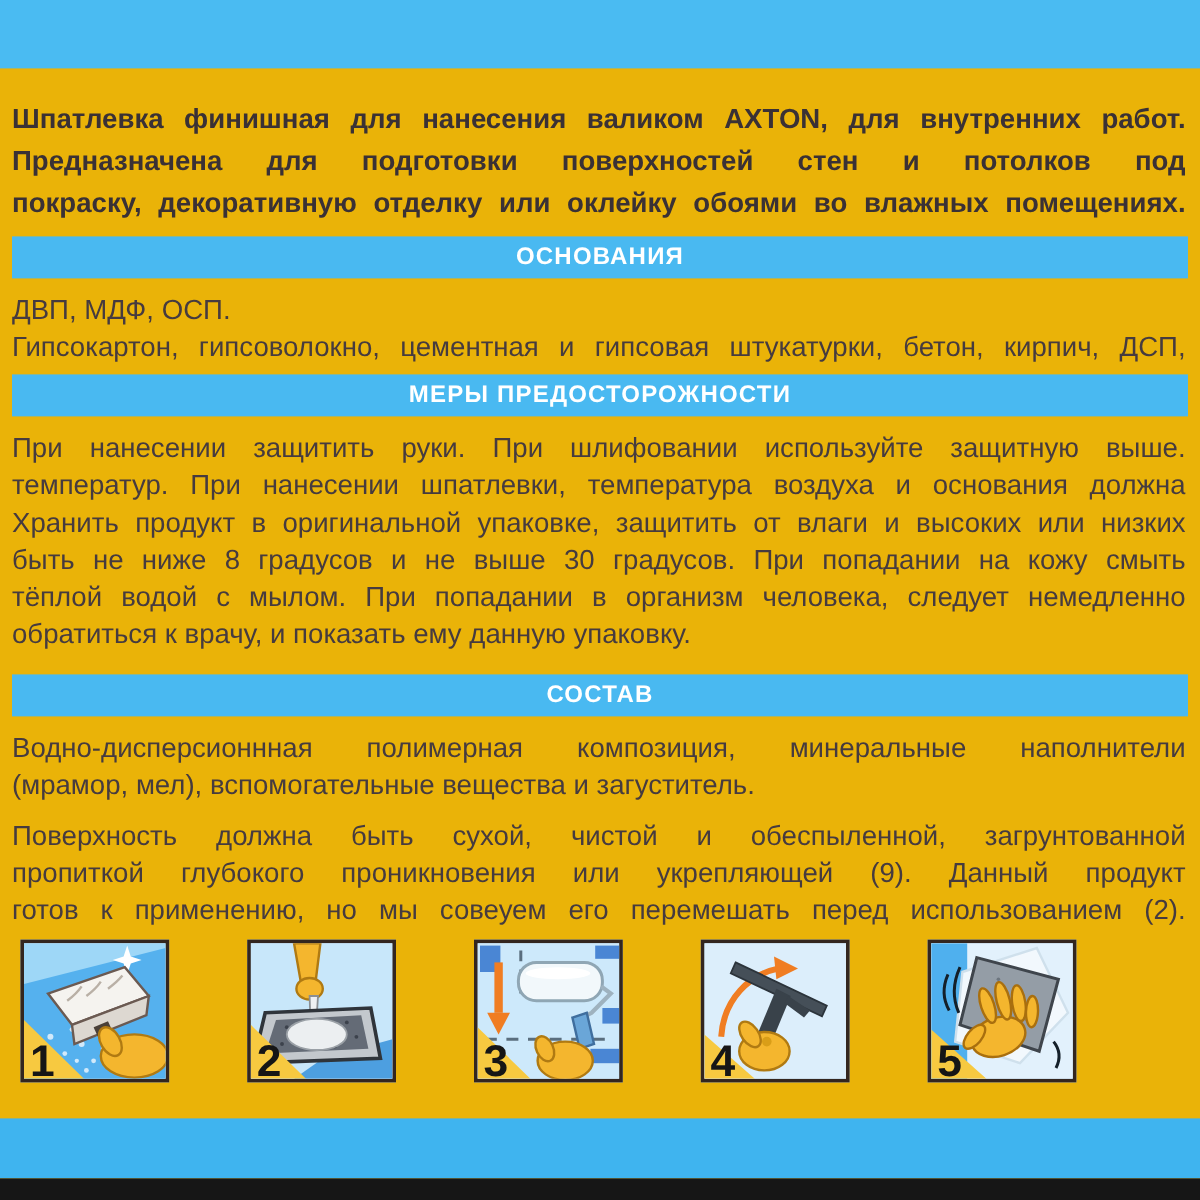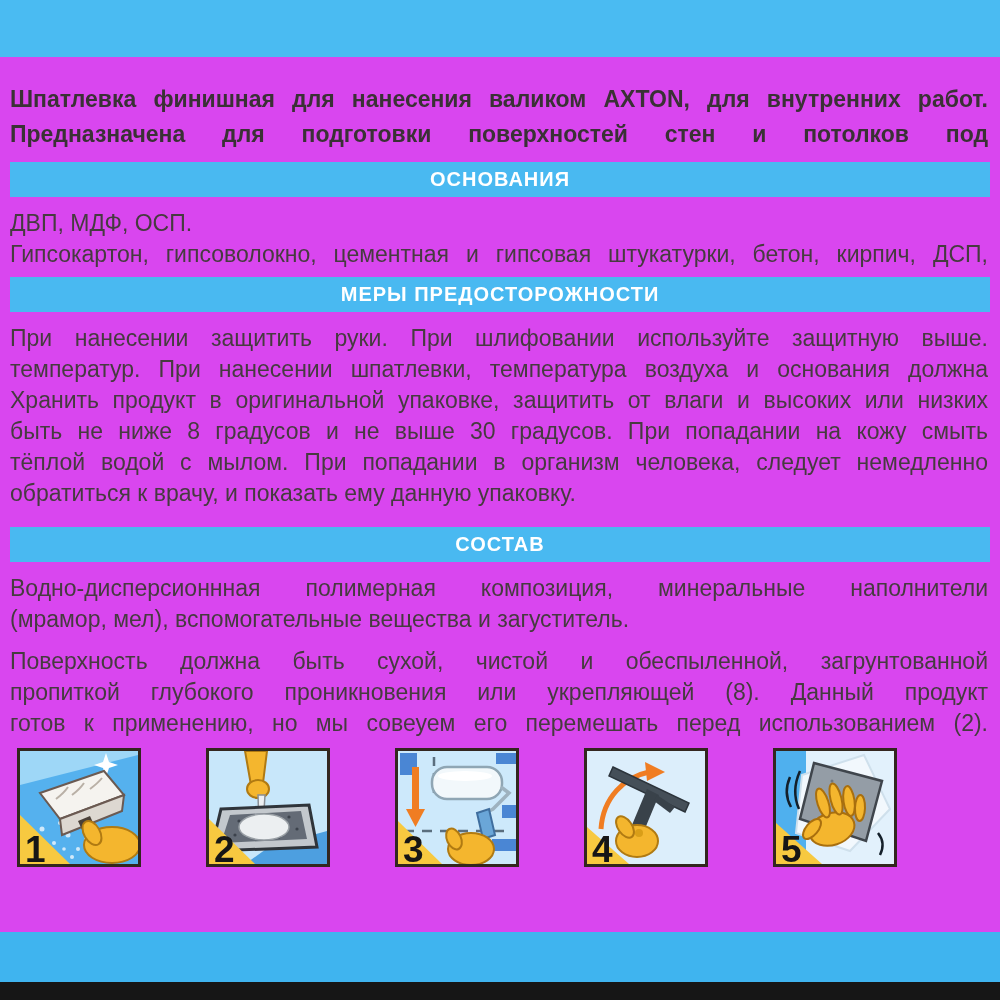--- a/index.html
+++ b/index.html
@@ -1,18 +1,18 @@
 <!DOCTYPE html>
 <html><head>
 <meta charset="utf-8">
 <style>
   html,body{margin:0;padding:0;}
   body{width:1000px;height:1000px;overflow:hidden;background:#edeff6;
        font-family:"Liberation Sans","DejaVu Sans",sans-serif;}
-  .label{position:relative;width:1000px;height:1000px;background:#d946ef;}
+  .label{position:relative;width:1000px;height:1000px;background:#eab308;}
 
   .top-bar{position:absolute;top:0;left:0;width:1000px;height:57px;background:#4abbf2;}
 
   .content{position:absolute;top:57px;left:0;width:1000px;}
 
   .intro{margin:25px 12px 0 10px;font-size:23px;font-weight:700;color:#3a3135;line-height:35px;}
   .section-title{margin:0 10px;height:35px;line-height:35px;background:#49b9f1;color:#ffffff;
        font-size:20px;font-weight:700;text-align:center;letter-spacing:1px;}
   .bar-1{margin-top:10px;}
   .bar-2{margin-top:7px;}
@@ -37,20 +37,21 @@
 
 <div class="label">
 
   <div class="top-bar"></div>
 
   <div class="content">
 
     <div class="intro">
       <div class="line">Шпатлевка финишная для нанесения валиком AXTON,  для внутренних   работ.</div>
       <div class="line">Предназначена  для  подготовки поверхностей  стен  и  потолков  под</div>
+      <div class="line">покраску, декоративную отделку или оклейку обоями во влажных помещениях.</div>
     </div>
 
     <div class="section-title bar-1">ОСНОВАНИЯ</div>
     <div class="body-text">
       <div class="line short">ДВП, МДФ, ОСП.</div>
       <div class="line">Гипсокартон, гипсоволокно, цементная и гипсовая штукатурки, бетон, кирпич, ДСП,</div>
     </div>
 
     <div class="section-title bar-2">МЕРЫ ПРЕДОСТОРОЖНОСТИ</div>
     <div class="body-text">
@@ -63,21 +64,21 @@
     </div>
 
     <div class="section-title bar-3">СОСТАВ</div>
     <div class="body-text">
       <div class="line">Водно-дисперсионнная  полимерная  композиция,  минеральные  наполнители</div>
       <div class="line short">(мрамор, мел), вспомогательные вещества и загуститель.</div>
     </div>
 
     <div class="body-text">
       <div class="line">Поверхность  должна  быть  сухой,  чистой  и  обеспыленной,  загрунтованной</div>
-      <div class="line">пропиткой  глубокого  проникновения  или  укрепляющей  (8).  Данный  продукт</div>
+      <div class="line">пропиткой  глубокого  проникновения  или  укрепляющей  (9).  Данный  продукт</div>
       <div class="line">готов к применению, но мы совеуем его перемешать перед использованием (2).</div>
     </div>
 
     <div class="steps">
 
       <div class="step">
         <svg viewBox="0 0 118 113">
           <rect width="118" height="113" fill="#9ed7f7"></rect>
           <polygon points="0,34 118,4 118,113 0,113" fill="#55b1ee"></polygon>
           <g fill="#dff0fc" opacity="0.9">

